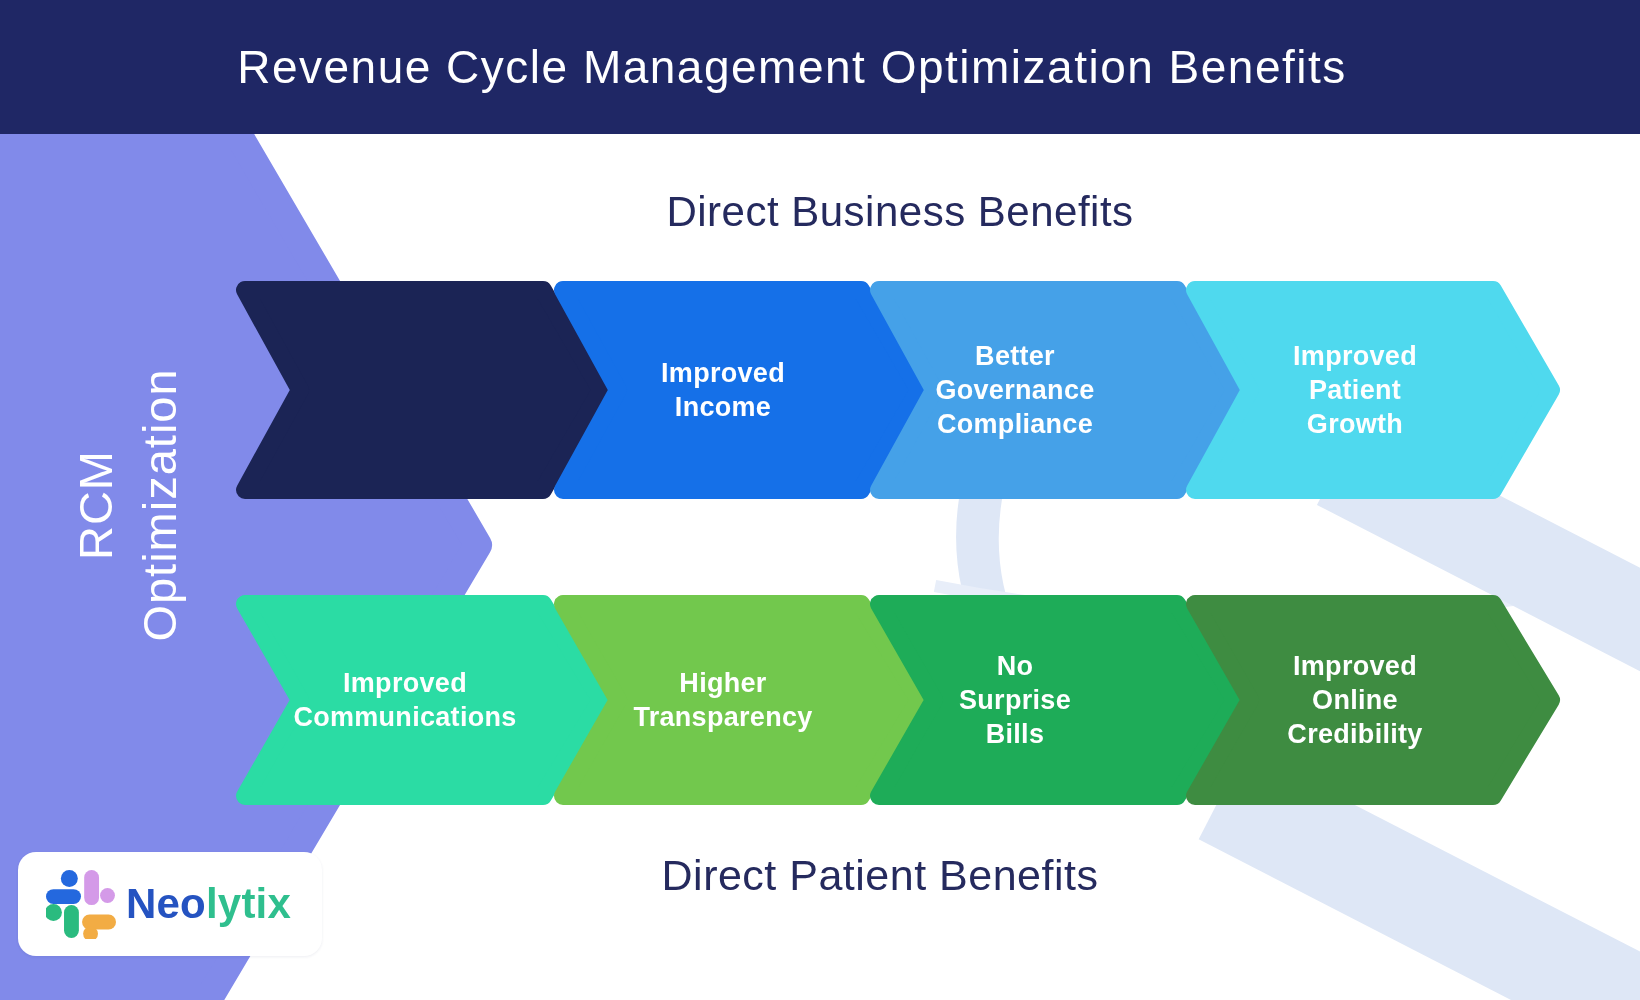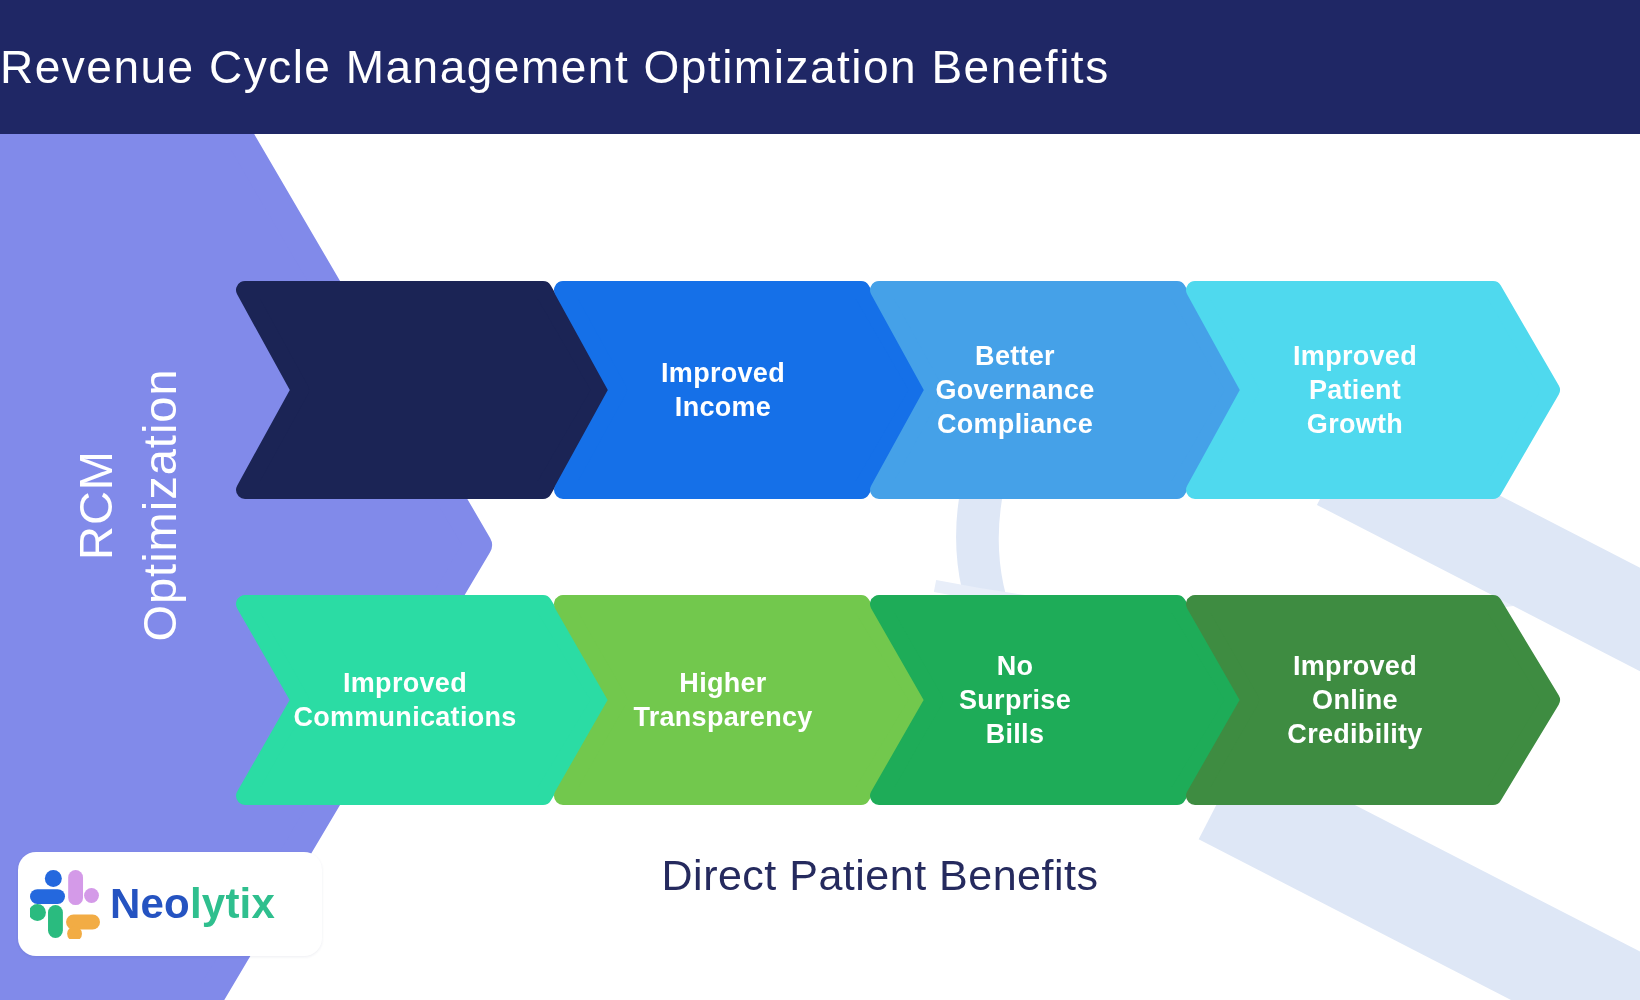--- a/index.html
+++ b/index.html
@@ -6,21 +6,21 @@
   .canvas{
     position:relative;width:1640px;height:1000px;overflow:hidden;
     background:#ffffff;font-family:"Liberation Sans",sans-serif;
     -webkit-font-smoothing:antialiased;
   }
   .layer{position:absolute;left:0;top:0;}
   
   .header{
     position:absolute;left:0;top:0;width:100%;height:134px;
     background:var(--header_bg,#1F2765);
-    display:flex;align-items:center;
+    display:flex;align-items:center;justify-content:center;
     box-sizing:border-box;padding-right:56px;
   }
   .header .title{
     color:#ffffff;font-size:46px;font-weight:500;letter-spacing:1.5px;white-space:nowrap;
   }
   
   .banner-text{
     position:absolute;left:-172px;top:430px;width:600px;height:150px;
     transform:rotate(-90deg);
     display:flex;flex-direction:column;align-items:center;justify-content:center;
@@ -40,21 +40,21 @@
     color:#ffffff;font-weight:700;font-size:27px;line-height:34px;
     text-align:center;white-space:pre-line;letter-spacing:.3px;
   }
   .row1{top:290px;height:200px;width:310px;}
   .row2{top:604px;height:192px;width:310px;}
   .c1{left:250px;} .c2{left:568px;} .c3{left:860px;} .c4{left:1200px;}
   
   .logo-card{
     position:absolute;left:18px;top:852px;width:304px;height:104px;
     background:#ffffff;border-radius:18px;
-    display:flex;align-items:center;box-sizing:border-box;padding-left:12px;
+    display:flex;align-items:center;box-sizing:border-box;padding-left:28px;
     box-shadow:0 1px 3px rgba(30,40,90,.08);
   }
   .logo-icon{width:70px;height:70px;flex:0 0 auto;}
   .brand{font-size:42px;font-weight:700;margin-left:10px;letter-spacing:.2px;white-space:nowrap;}
   .brand .part-blue{color:var(--brand_blue,#2553C1);}
   .brand .part-green{color:var(--brand_green,#2FBF8E);}
 </style>
 </head>
 <body>
 
@@ -83,20 +83,21 @@
 
   <div class="header">
     <div class="title">Revenue Cycle Management Optimization Benefits</div>
   </div>
 
   <div class="banner-text">
     <span>RCM</span>
     <span>Optimization</span>
   </div>
 
+  <div class="section-heading heading-business">Direct Business Benefits</div>
   <div class="section-heading heading-patient">Direct Patient Benefits</div>
 
   <div class="chevron-label row1 c2">Improved
 Income</div>
   <div class="chevron-label row1 c3">Better
 Governance
 Compliance</div>
   <div class="chevron-label row1 c4">Improved
 Patient
 Growth</div>

